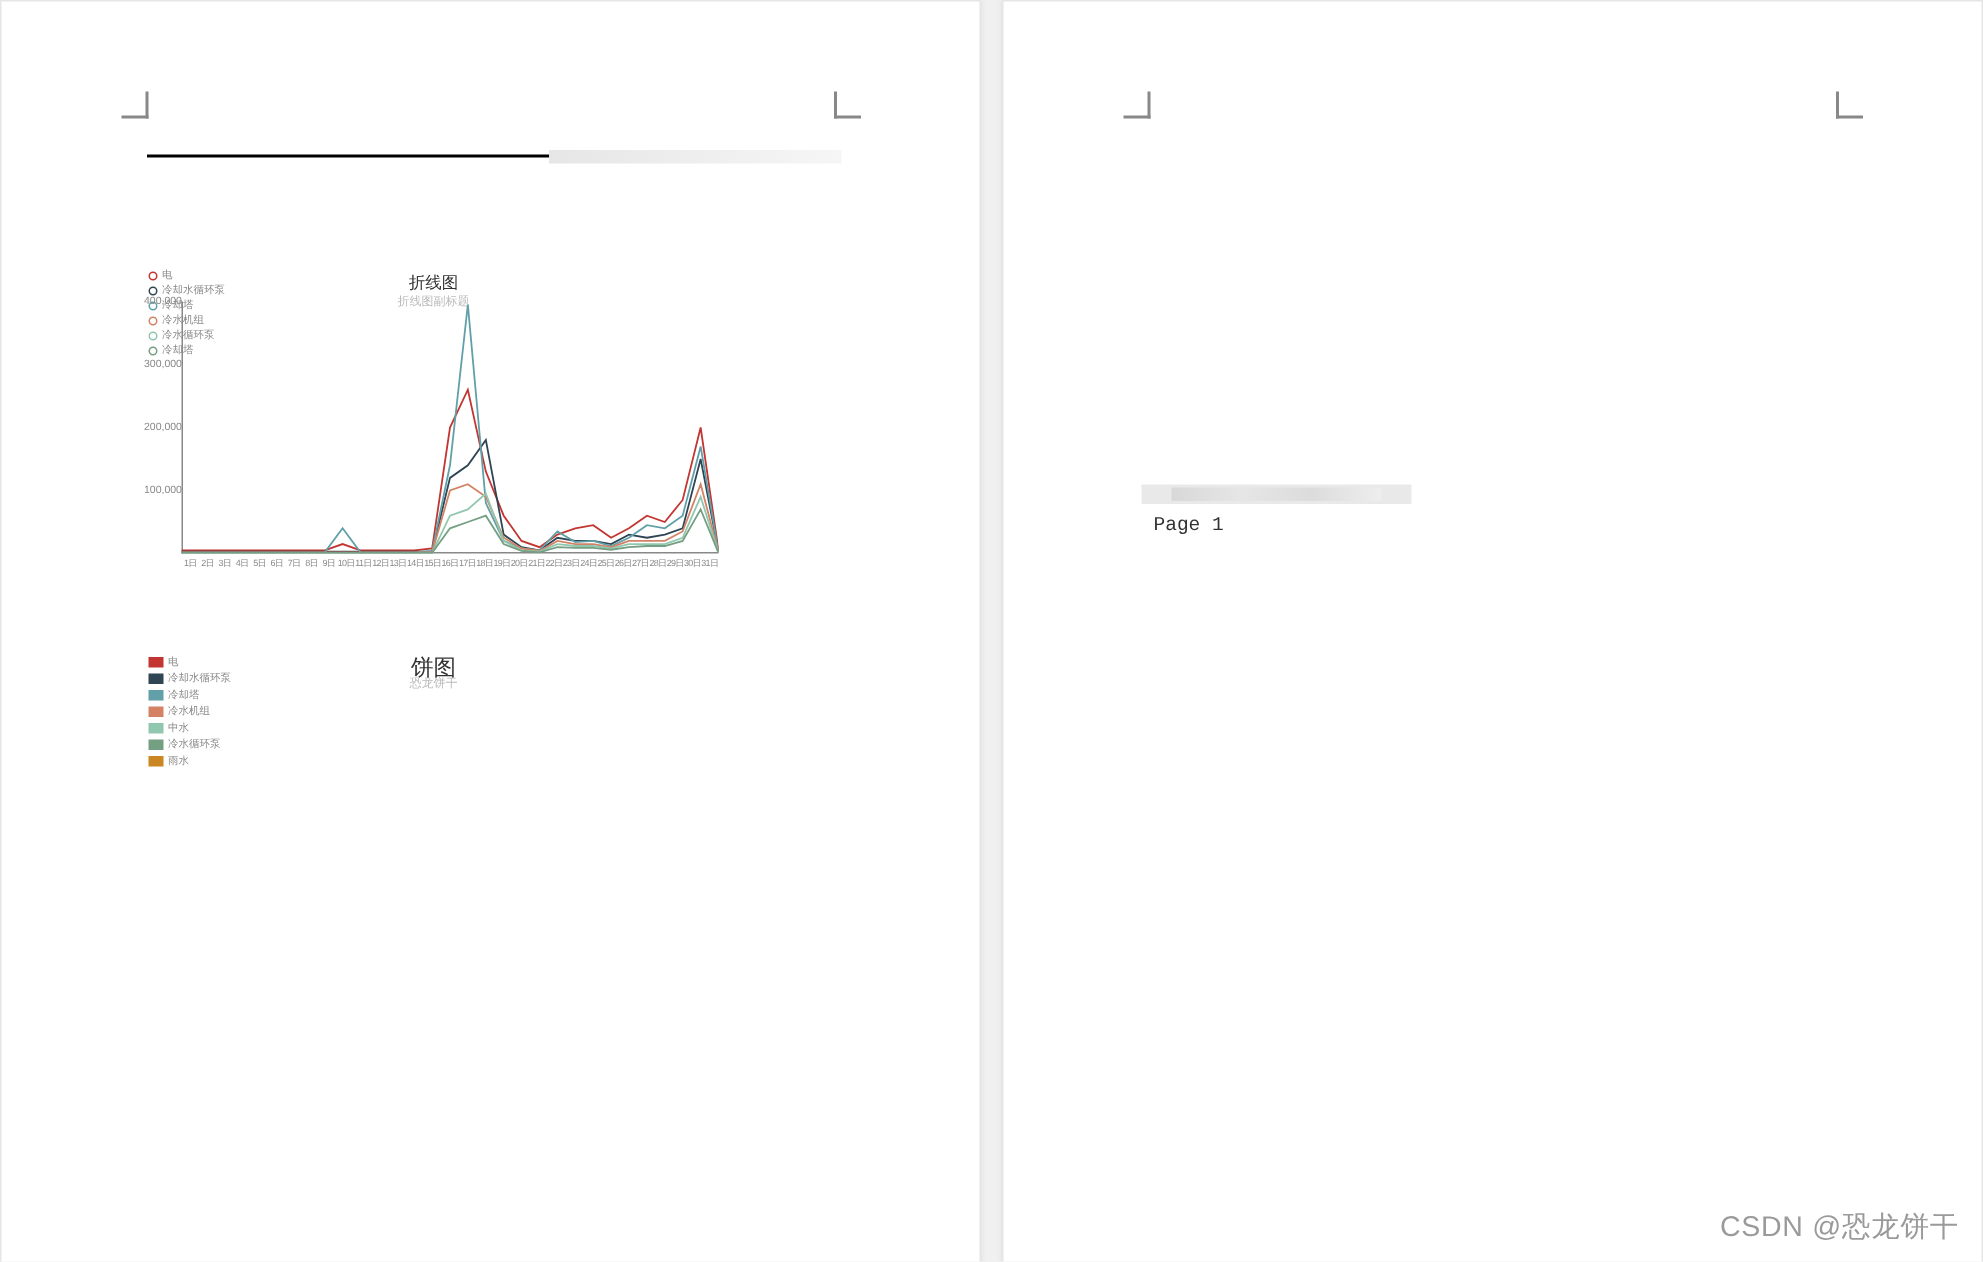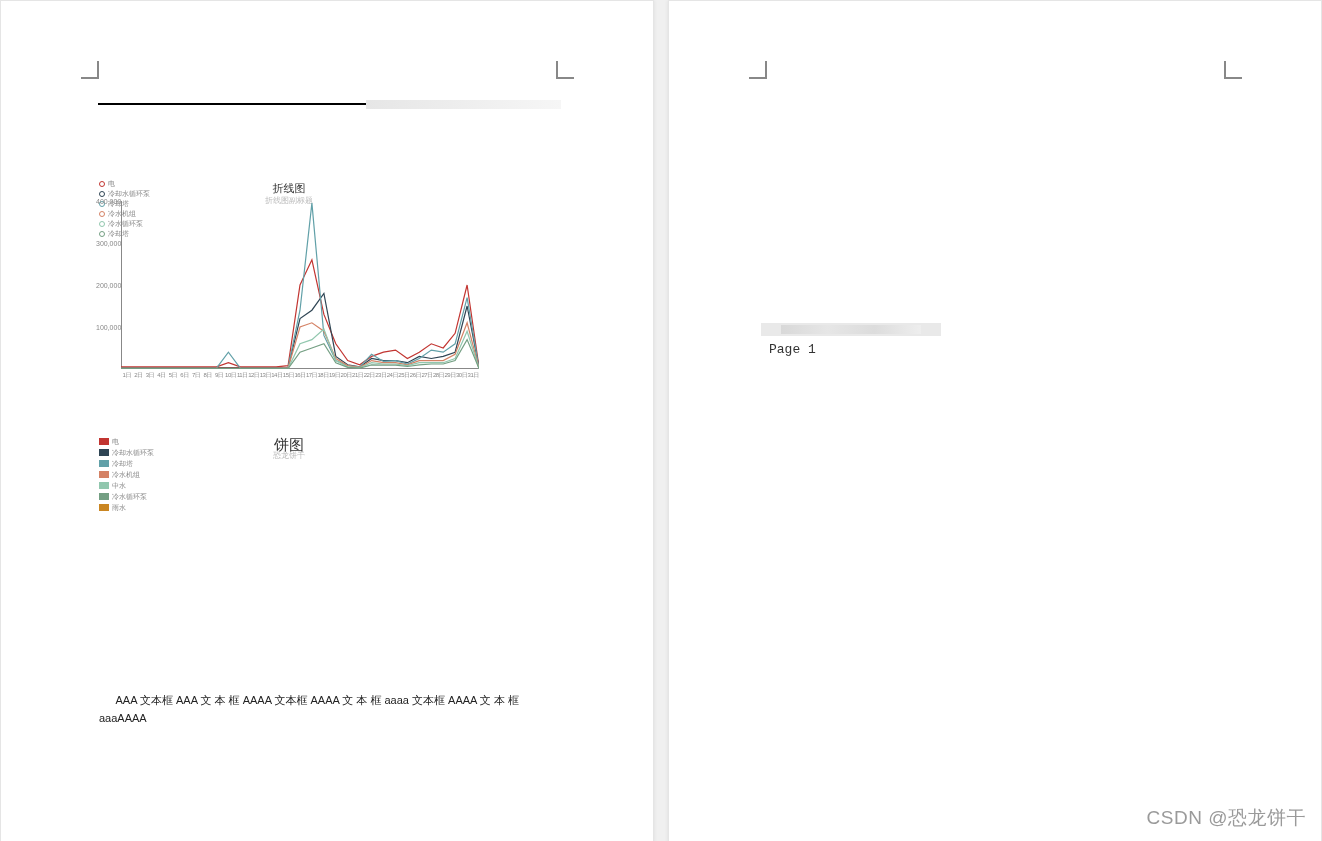--- a/index.html
+++ b/index.html
@@ -330,23 +330,20 @@
         </div>
         <div class="row">
           <span class="lg-box" style="background: rgb(202, 134, 34);"></span>
           <span>雨水</span>
         </div>
       </div>
     <div class="chart-title">饼图</div>
     <div class="chart-subtitle">恐龙饼干</div>
   </div>
 
-  <div class="body-text">
-    <span style="display:inline-block;width:1.5em"></span><span>AAA 文本框 AAA 文 本 框 AAAA 文本框 AAAA 文 本 框 aaaa 文本框 AAAA 文 本 框 aaaAAAA</span>
-  </div>
 </div>
 
 <div class="page page-right">
   <div class="crop-mark crop-tl"></div>
   <div class="crop-mark crop-tr"></div>
   <div class="page-right-label">Page 1</div>
   <div class="redact"></div>
 </div>
 
 <div class="watermark">CSDN @恐龙饼干</div>

